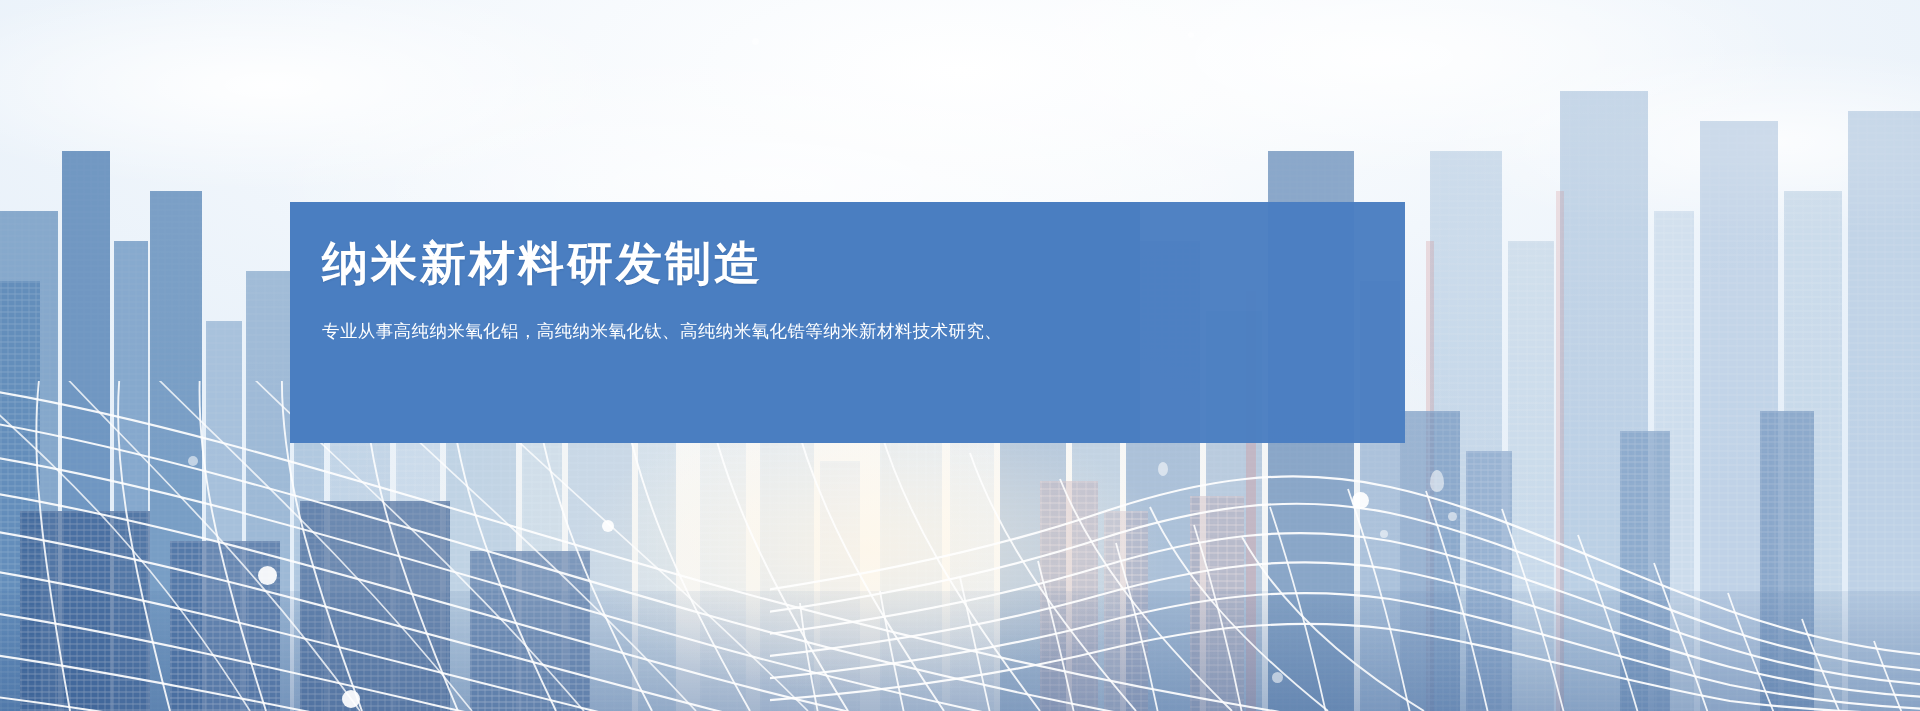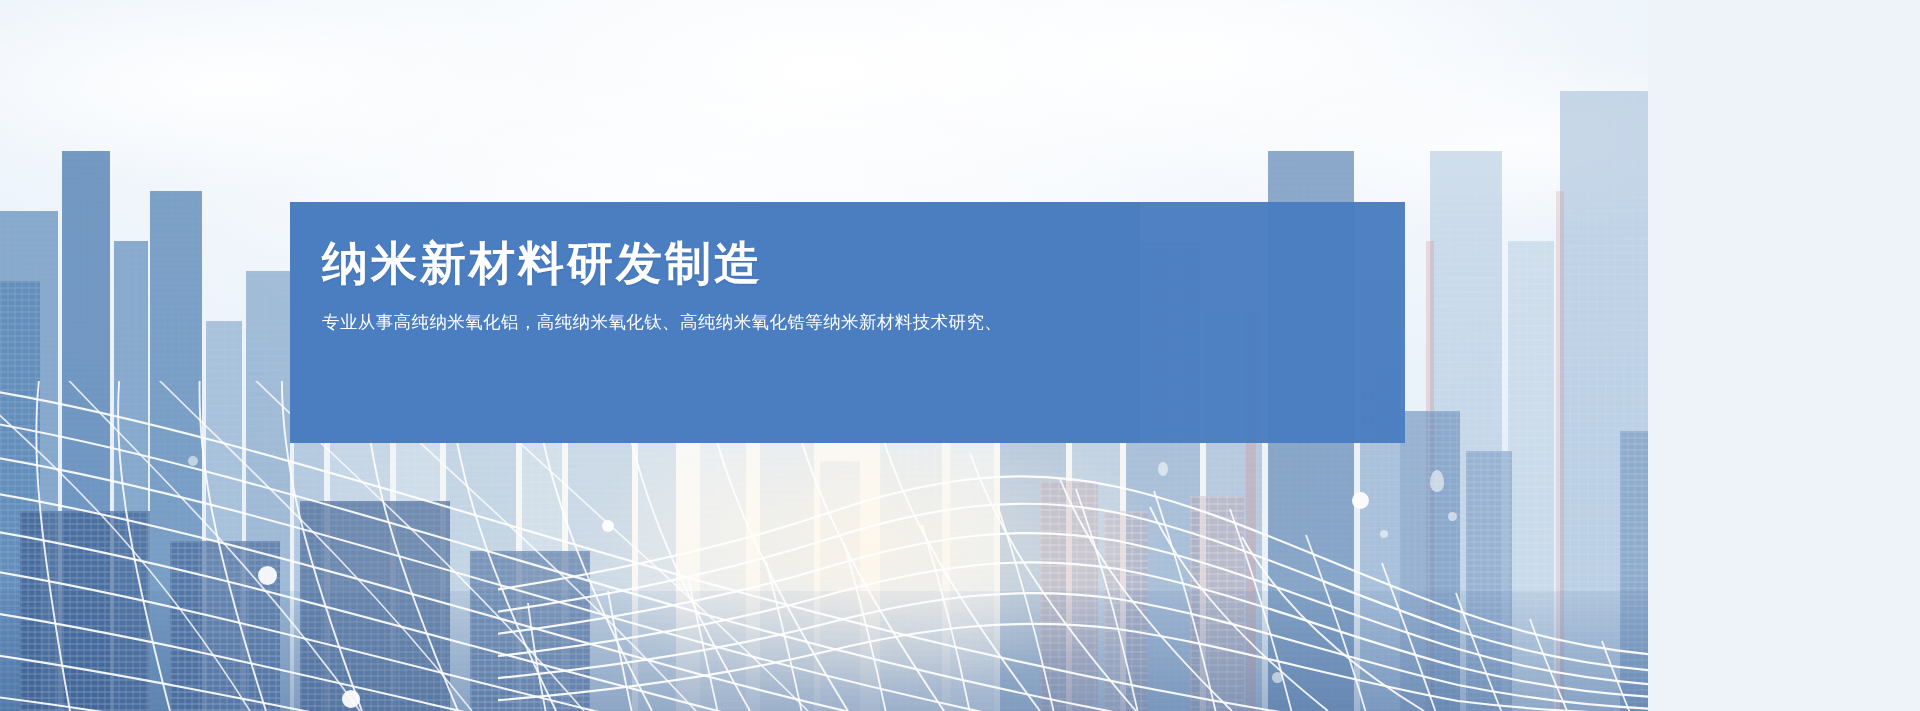--- a/index.html
+++ b/index.html
@@ -2,21 +2,21 @@
 <html><head>
 <meta charset="utf-8">
 <title>Nano Materials Banner</title>
 <style>
   * { margin:0; padding:0; box-sizing:border-box; }
   html,body { width:1920px; height:711px; overflow:hidden; background:#eef3f9; }
   body { font-family:"Liberation Sans","DejaVu Sans",sans-serif; }
 
   .banner{
     position:relative;
-    width:1648px; height:711px;
+    width:1920px; height:711px;
     overflow:hidden;
     background:#e9f0f7;
   }
 
   
   .sky{
     position:absolute; inset:0;
     background:
       radial-gradient(ellipse 900px 420px at 48% 74%, rgba(255,252,246,0.95) 0%, rgba(255,250,243,0.55) 38%, rgba(255,255,255,0) 70%),
       radial-gradient(ellipse 1400px 500px at 50% 10%, #ffffff 0%, #f2f7fc 45%, #e4eef8 100%),
@@ -85,27 +85,28 @@
     font-size:46px;
     font-weight:bold;
     color:#ffffff;
     letter-spacing:3px;
     line-height:1;
     white-space:nowrap;
     text-shadow:0 1px 2px rgba(20,50,90,.18);
   }
   .panel-sub{
     position:absolute;
-    left:32px; top:103px;
+    left:32px; top:113px;
     width:1080px;
     font-size:17.5px;
     line-height:34px;
     color:#ffffff;
     letter-spacing:.4px;
     font-weight:400;
+    font-family:Liberation Mono, monospace;
   }
   .panel-sub span{ display:block; white-space:nowrap; }
 
   
   .textlayer{ position:absolute; left:290px; top:202px; width:1130px; height:241px; z-index:50; }
 </style>
 </head>
 <body>
 
 <div class="banner">

